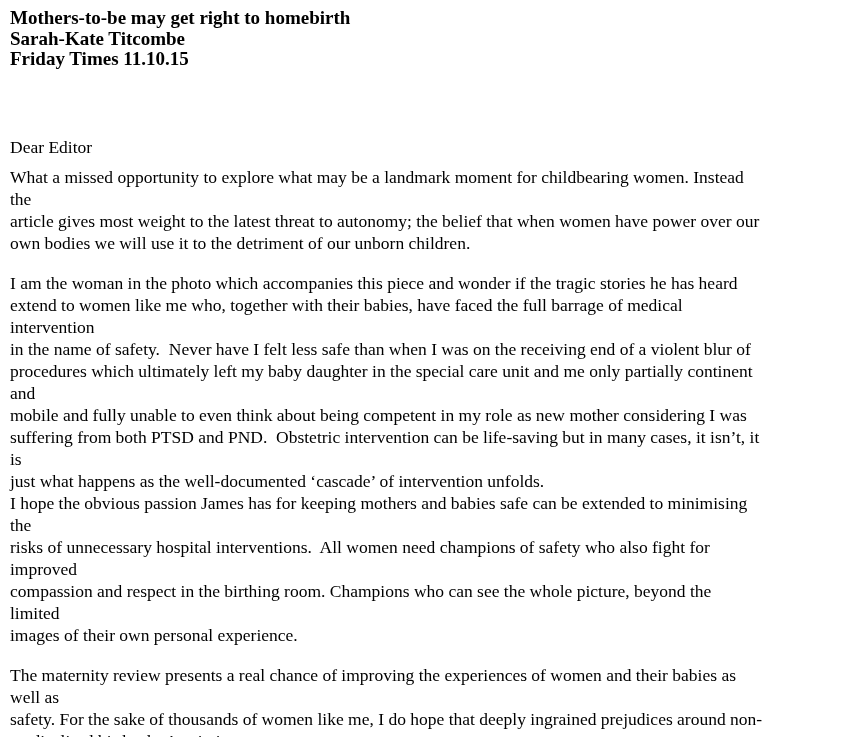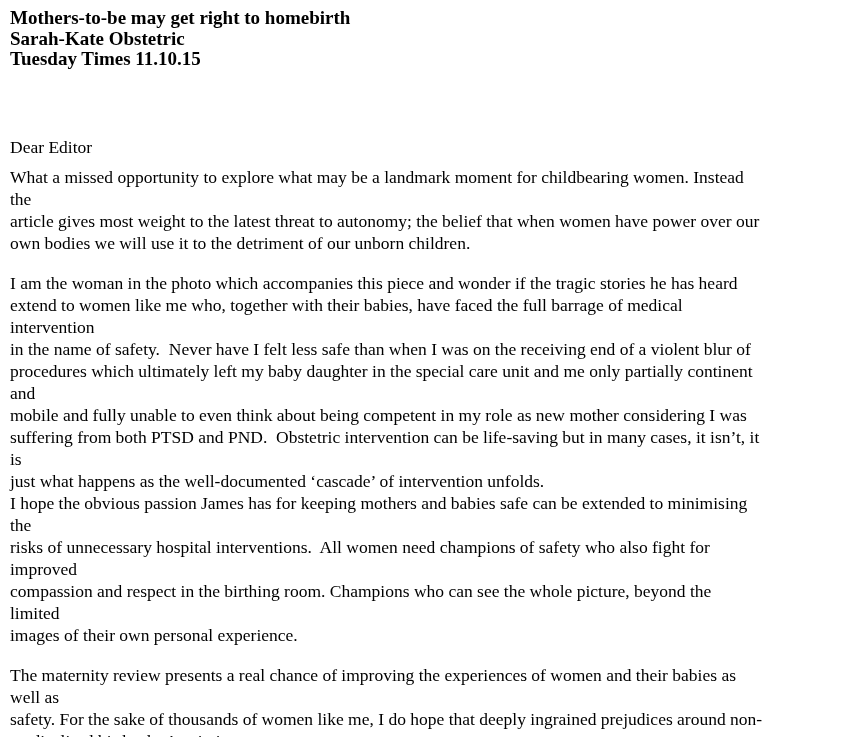--- a/index.html
+++ b/index.html
@@ -48,22 +48,22 @@
     line-height: 18px;
   }
 </style>
 </head>
 <body>
 
 <div class="page">
 
   <header class="letter-header">
     <div class="hline">Mothers-to-be may get right to homebirth</div>
-    <div class="hline">Sarah-Kate Obstetric</div>
-    <div class="hline">Tuesday Times 11.10.15</div>
+    <div class="hline">Sarah-Kate Titcombe</div>
+    <div class="hline">Friday Times 11.10.15</div>
   </header>
 
   <div class="salutation">Dear Editor</div>
 
   <p class="body-para">What a missed opportunity to explore what may be a landmark moment for childbearing women. Instead the
 article gives most weight to the latest threat to autonomy; the belief that when women have power over our
 own bodies we will use it to the detriment of our unborn children.</p>
 
 
   <p class="body-para">I am the woman in the photo which accompanies this piece and wonder if the tragic stories he has heard

